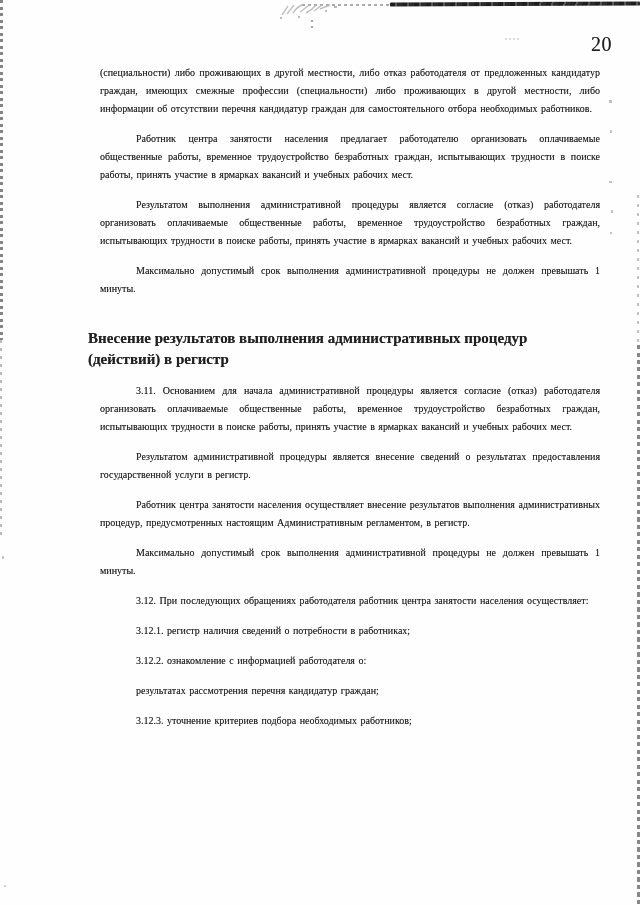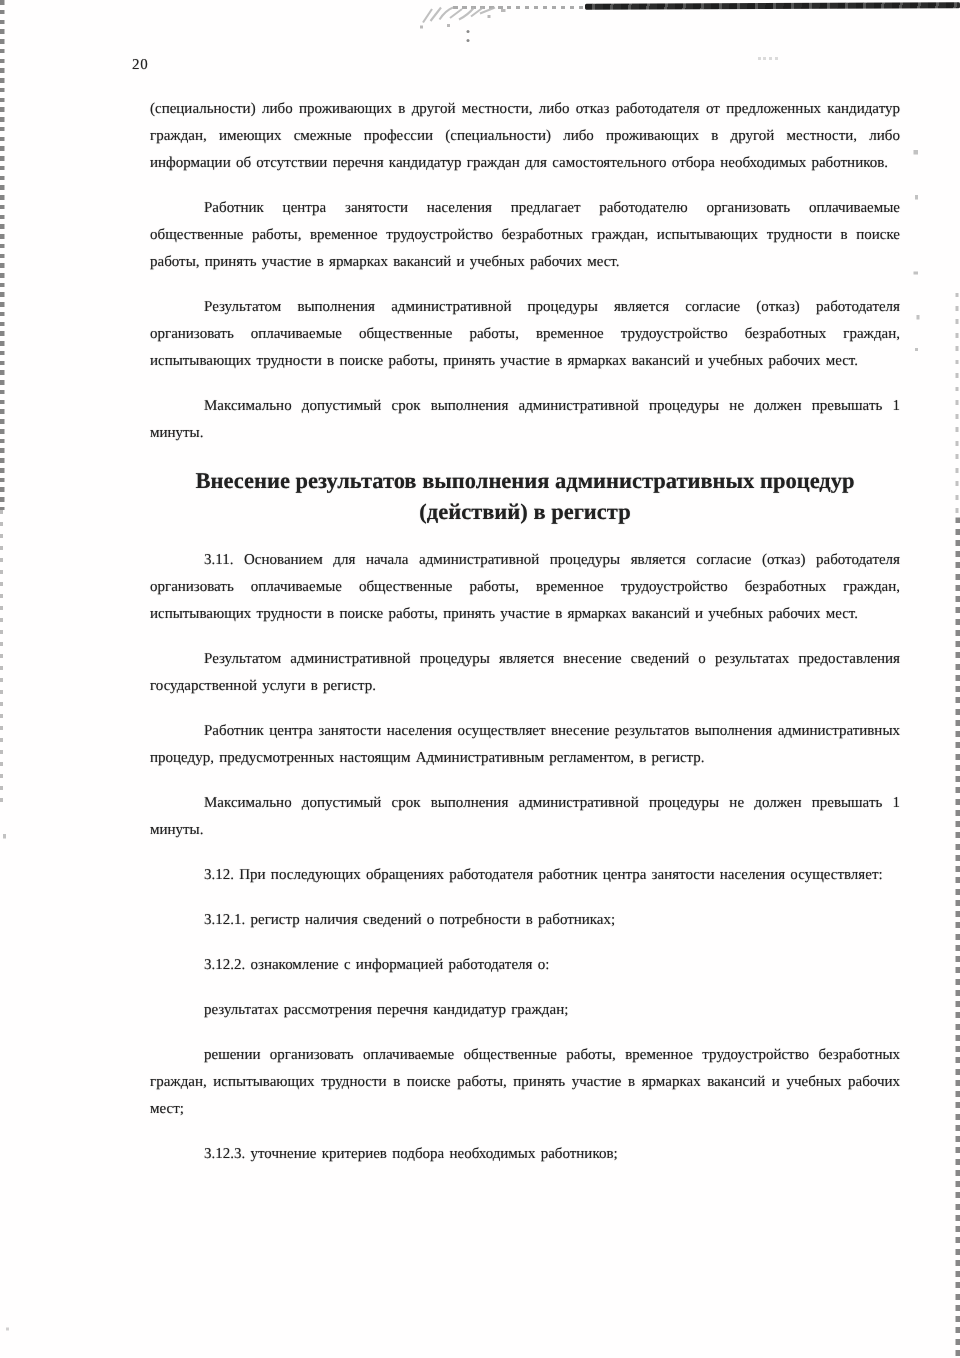--- a/index.html
+++ b/index.html
@@ -15,47 +15,46 @@
   }
 
   .text-block {
     position: absolute;
     left: 88px;
     top: 36px;
     width: 524px;
   }
 
   .page-number {
-    text-align: left;
-    font-size: 10px;
+    text-align: right;
+    font-size: 20px;
     line-height: 16px;
     margin: 0 0 10px 0;
     letter-spacing: 0.5px;
     text-shadow: 0 0 0.6px rgba(33,33,33,0.55);
   }
 
   p.para {
     margin: 12px;
     font-size: 10px;
     line-height: 18px;
     text-align: justify;
     text-indent: 36px;
     word-spacing: 1px;
     text-shadow: 0 0 0.6px rgba(33,33,33,0.5);
     hyphens: none;
   }
   p.para.no-indent { text-indent: 0; }
   p.para.stretch-last { text-align-last: justify; }
 
   h2.section-heading {
-    margin: 13px 0 12px 0;
+    margin: 30px 0 12px 0;
     font-size: 15px;
     line-height: 21px;
     font-weight: bold;
-    text-align: center;
     text-shadow: 0 0 0.6px rgba(33,33,33,0.6);
   }
   h2.section-heading span { display: block; }
 
   
   .artifact { position: absolute; pointer-events: none; }
 
   .edge-left-a {
     left: 0; top: 0; width: 3px; height: 340px;
     background: repeating-linear-gradient(to bottom,
@@ -164,17 +163,16 @@
     </h2>
 
     <p class="para">3.11. Основанием для начала административной процедуры является согласие (отказ) работодателя организовать оплачиваемые общественные работы, временное трудоустройство безработных граждан, испытывающих трудности в поиске работы, принять участие в ярмарках вакансий и учебных рабочих мест.</p>
     <p class="para">Результатом административной процедуры является внесение сведений о результатах предоставления государственной услуги в регистр.</p>
     <p class="para">Работник центра занятости населения осуществляет внесение результатов выполнения административных процедур, предусмотренных настоящим Административным регламентом, в регистр.</p>
     <p class="para">Максимально допустимый срок выполнения административной процедуры не должен превышать 1 минуты.</p>
     <p class="para">3.12. При последующих обращениях работодателя работник центра занятости населения осуществляет:</p>
     <p class="para">3.12.1. регистр наличия сведений о потребности в работниках;</p>
     <p class="para">3.12.2. ознакомление с информацией работодателя о:</p>
     <p class="para">результатах рассмотрения перечня кандидатур граждан;</p>
-    <p class="para">решении организовать оплачиваемые общественные работы, временное трудоустройство безработных граждан, испытывающих трудности в поиске работы, принять участие в ярмарках вакансий и учебных рабочих мест;</p>
     <p class="para">3.12.3. уточнение критериев подбора необходимых работников;</p>
 
   </div>
 </div>
 
 </body></html>

